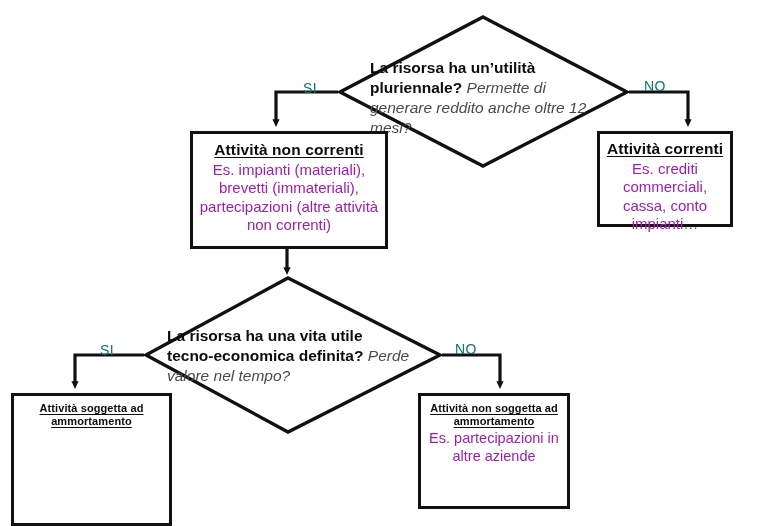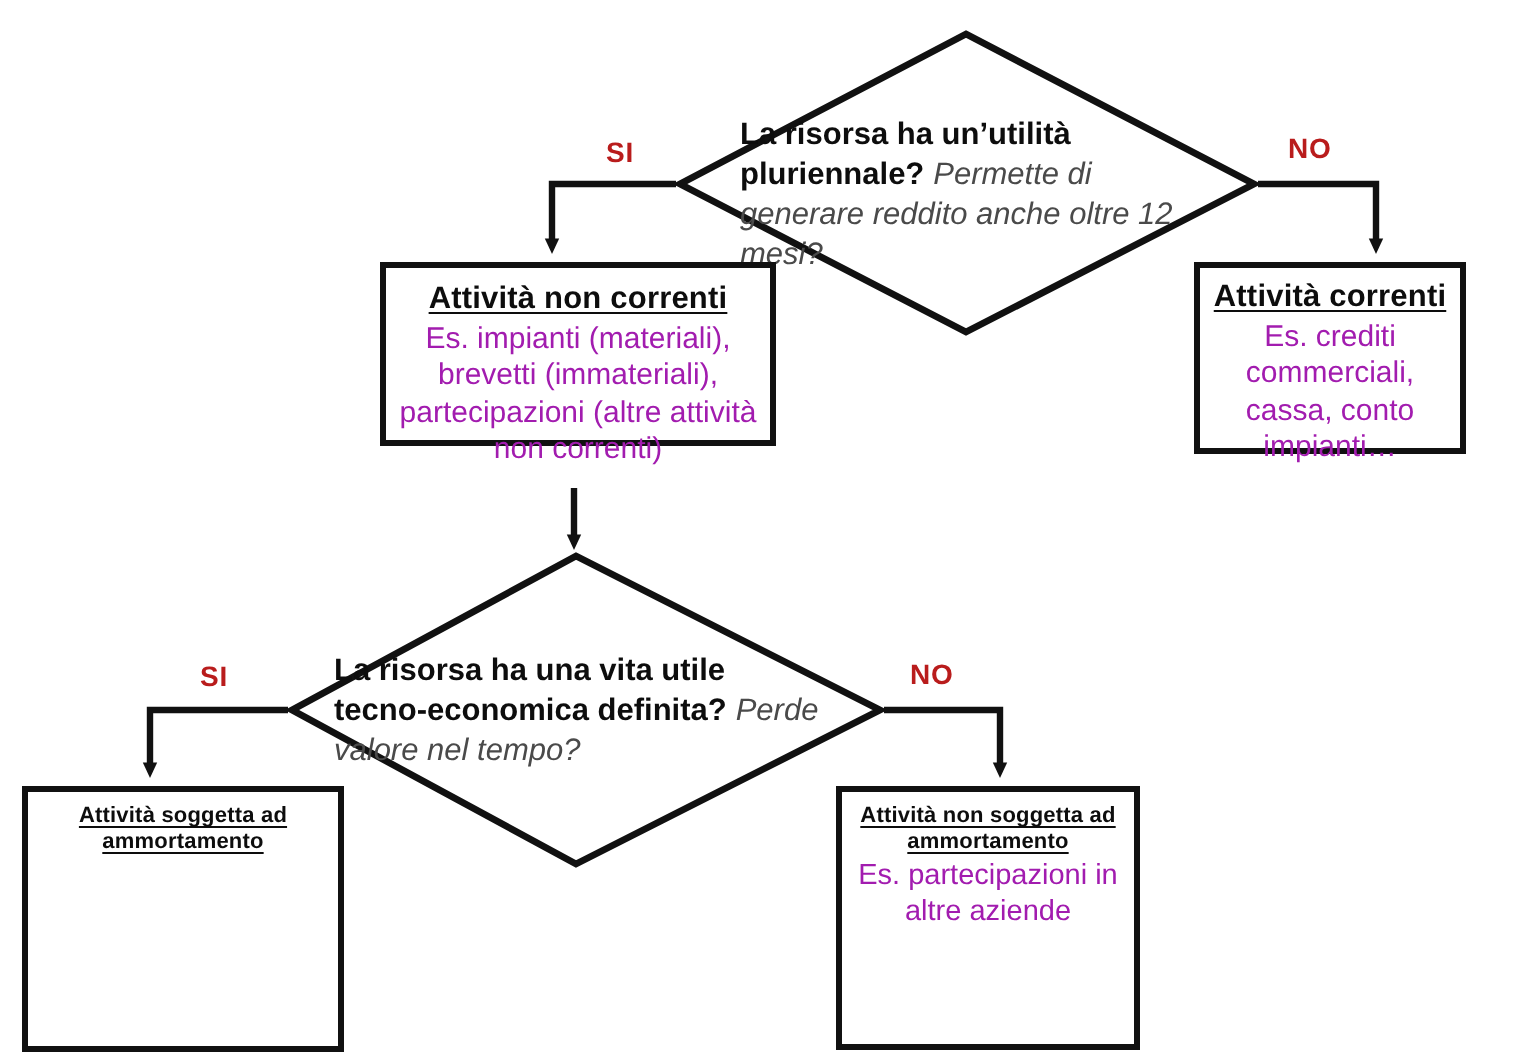--- a/index.html
+++ b/index.html
@@ -47,42 +47,42 @@
   }
   .box .desc {
     display: block;
     font-size: 15px;
     color: #a21caf;
   }
   #box-non-correnti {
     left: 190px;
     top: 131px;
     width: 198px;
-    height: 92px;
+    height: 118px;
     padding-top: 7px;
   }
   #box-correnti {
     left: 597px;
     top: 131px;
     width: 136px;
     height: 96px;
     padding-top: 6px;
   }
   #box-ammortamento {
     left: 11px;
     top: 393px;
     width: 161px;
     height: 133px;
     padding-top: 6px;
   }
   #box-non-ammortamento {
     left: 418px;
     top: 393px;
     width: 152px;
-    height: 132px;
+    height: 116px;
     padding-top: 6px;
   }
   #box-ammortamento .title,
   #box-non-ammortamento .title {
     font-size: 11px;
   }
   #box-ammortamento .desc,
   #box-non-ammortamento .desc {
     font-size: 14.5px;
   }
@@ -109,24 +109,25 @@
     width: 226px;
   }
   #diamond2-text {
     left: 167px;
     top: 326px;
     width: 244px;
   }
   
   .edge-label {
     position: absolute;
-    font-weight: bold;
+    font-weight: normal;
     font-size: 14px;
-    color: #b91c1c;
+    color: #0f766e;
     letter-spacing: 0.4px;
+    margin-top: 12px;
   }
   #label-si-1 { left: 303px; top: 68px; }
   #label-no-1 { left: 644px; top: 66px; }
   #label-si-2 { left: 100px; top: 330px; }
   #label-no-2 { left: 455px; top: 329px; }
 </style>
 </head>
 <body>
 
 <div id="canvas">

